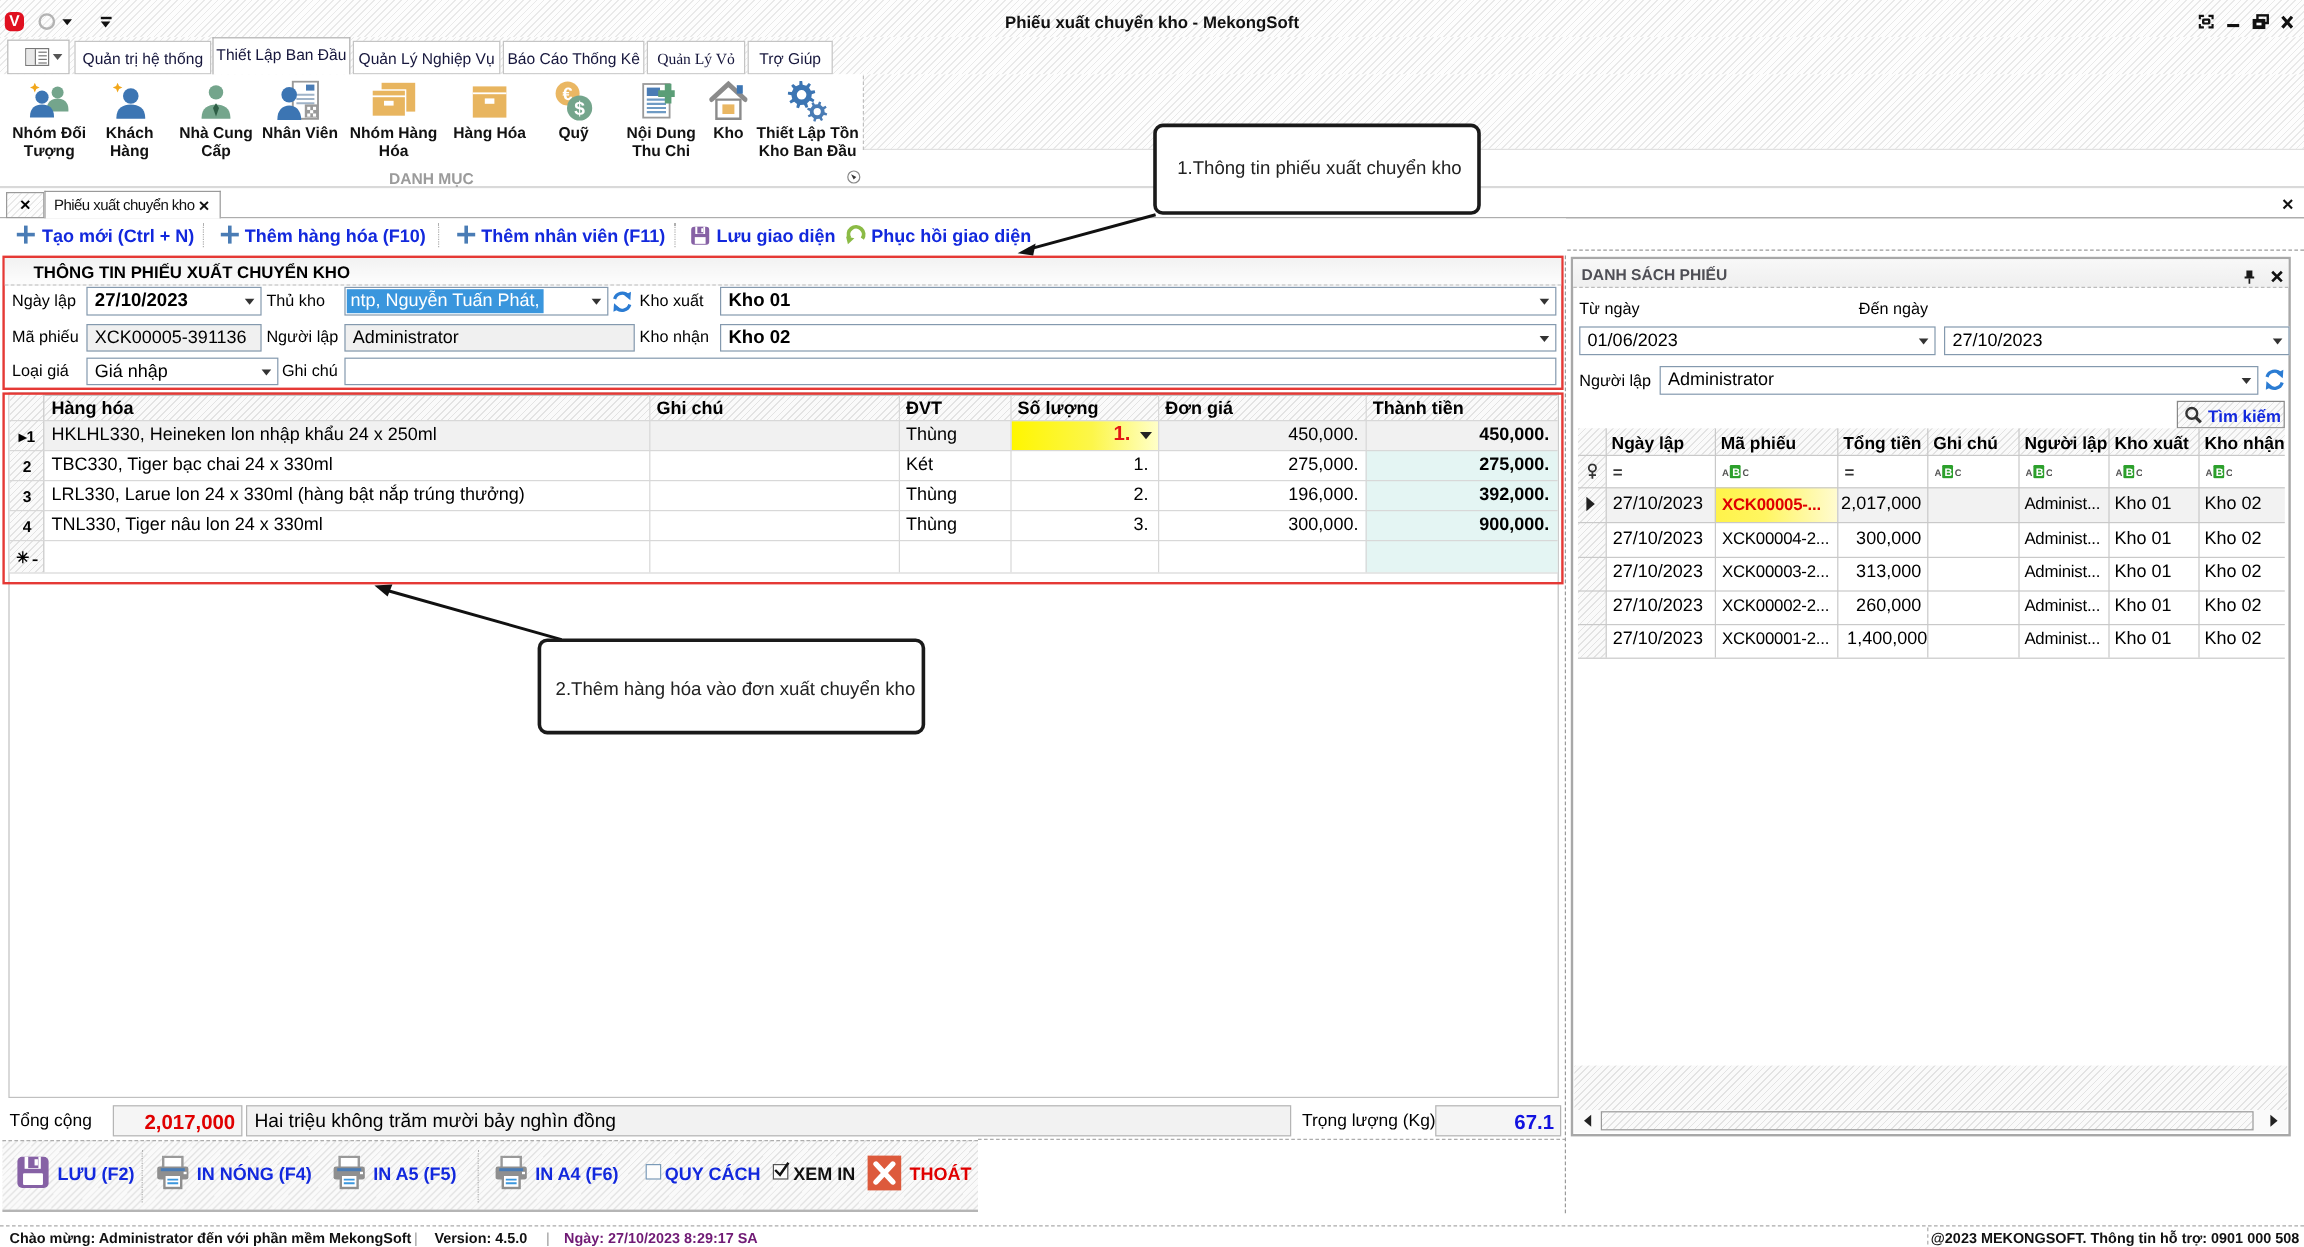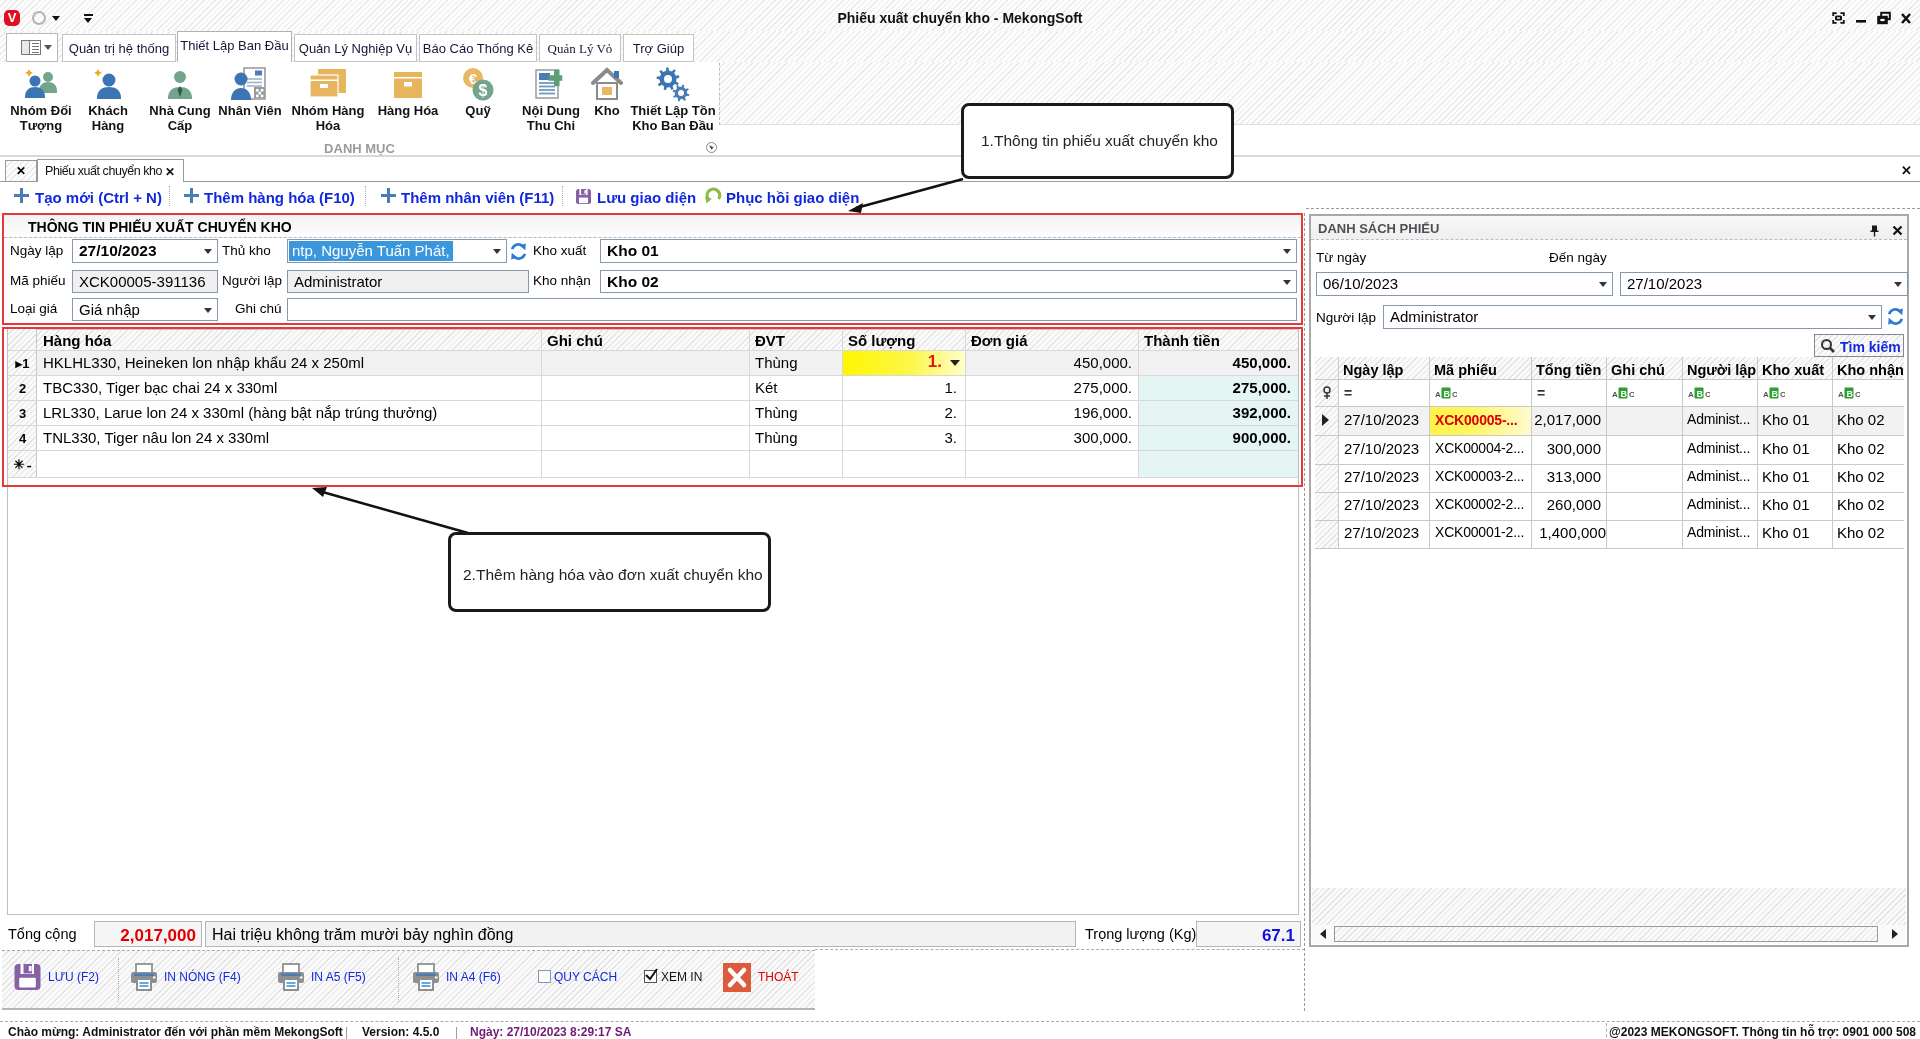--- a/index.html
+++ b/index.html
@@ -289,21 +289,21 @@
 <div class="combo dis" style="left:287px;top:270px;width:242px;height:23px;">
       <div class="fval">Administrator</div>
     </div>
 <div class="flbl" style="left:533px;top:273px;">Kho nhận</div>
 <div class="combo" style="left:600px;top:270px;width:697px;height:23px;">
       <div class="fval b" style="font-size:15.5px;">Kho 02</div>
       <div class="arr"></div>
     </div>
 
 <div class="flbl" style="left:10px;top:301px;">Loại giá</div>
-<div class="combo" style="left:72px;top:298px;width:146px;height:23px;">
+<div class="combo" style="left:72px;top:298px;width:160px;height:23px;">
       <div class="fval">Giá nhập</div>
       <div class="arr"></div>
     </div>
 <div class="flbl" style="left:235px;top:301px;">Ghi chú</div>
 <div class="combo" style="left:287px;top:298px;width:1010px;height:23px;"></div>
 </div>
 
 <div class="abs" style="left:7px;top:327px;width:1292px;height:588px;border:1px solid #c0c0c0;background:#fff;"></div>
 <div id="maingrid">
 <style>
@@ -386,21 +386,21 @@
 <div class="abs" style="left:212px;top:926px;font-size:16px;">Hai triệu không trăm mười bảy nghìn đồng</div>
 <div class="abs lbl" style="left:1085px;top:926px;">Trọng lượng (Kg)</div>
 <div class="abs" style="left:1196px;top:921px;width:105px;height:26px;background:#f5f5f5;border:1px solid #b5b5b5;"></div>
 <div class="abs b" style="left:1196px;top:926px;width:99px;text-align:right;font-size:17px;color:#1212e0;">67.1</div>
 </div>
 
 <div class="abs hatch2" style="left:2px;top:950px;width:813px;height:60px;border-top:1px dashed #adadad;border-bottom:2px solid #b5b5b5;"></div>
 <div class="abs" style="left:815px;top:949px;width:490px;height:1px;border-top:1px dashed #adadad;"></div>
 <div id="btnbar">
 <style>
-  .bbt { position:absolute; top:970px; font-size:12px; font-weight:normal; color:#1228dd; white-space:nowrap; }
+  .bbt { position:absolute; top:970px; font-size:15px; font-weight:bold; color:#1228dd; white-space:nowrap; }
   .bsep { position:absolute; top:958px; height:44px; border-left:1px dotted #b0b0b0; }
   .printer { position:absolute; top:963px; width:30px; height:29px; }
 </style>
 <svg class="abs" style="left:14px;top:963px;" width="27" height="28" viewBox="0 0 27 28">
   <rect x="0.5" y="1" width="26" height="26" rx="4" fill="#8661a5"></rect>
   <rect x="6.5" y="1" width="13.5" height="10" fill="#fff"></rect>
   <rect x="9.5" y="1" width="8.5" height="9.4" fill="#8661a5"></rect>
   <rect x="14.8" y="3" width="2.8" height="5.2" fill="#fff"></rect>
   <rect x="5.2" y="14.8" width="16.6" height="9.6" rx="1" fill="#fff"></rect>
 </svg>
@@ -491,21 +491,21 @@
   <path d="M3,1.5 L8,1.5 L8,6.5 L9.5,6.5 L9.5,8 L1.5,8 L1.5,6.5 L3,6.5 Z" fill="#1a1a1a"></path>
   <line x1="5.5" y1="8" x2="5.5" y2="12.5" stroke="#1a1a1a" stroke-width="1.4"></line>
 </svg>
 <svg class="abs" style="left:1892px;top:225px;" width="11" height="11" viewBox="0 0 11 11">
       <path d="M1.5,1.5 L9.5,9.5 M9.5,1.5 L1.5,9.5" stroke="#111" stroke-width="2.2"></path>
     </svg>
 
 <div class="rp-lbl" style="left:1316px;top:250px;">Từ ngày</div>
 <div class="rp-lbl" style="left:1549px;top:250px;">Đến ngày</div>
 <div class="combo" style="left:1316px;top:272px;width:297px;height:24px;">
-      <div class="fval">06/10/2023</div>
+      <div class="fval">01/06/2023</div>
       <div class="arr"></div>
     </div>
 <div class="combo" style="left:1620px;top:272px;width:288px;height:24px;">
       <div class="fval">27/10/2023</div>
       <div class="arr"></div>
     </div>
 <div class="rp-lbl" style="left:1316px;top:310px;">Người lập</div>
 <div class="combo" style="left:1383px;top:305px;width:499px;height:24px;">
       <div class="fval">Administrator</div>
       <div class="arr"></div>

